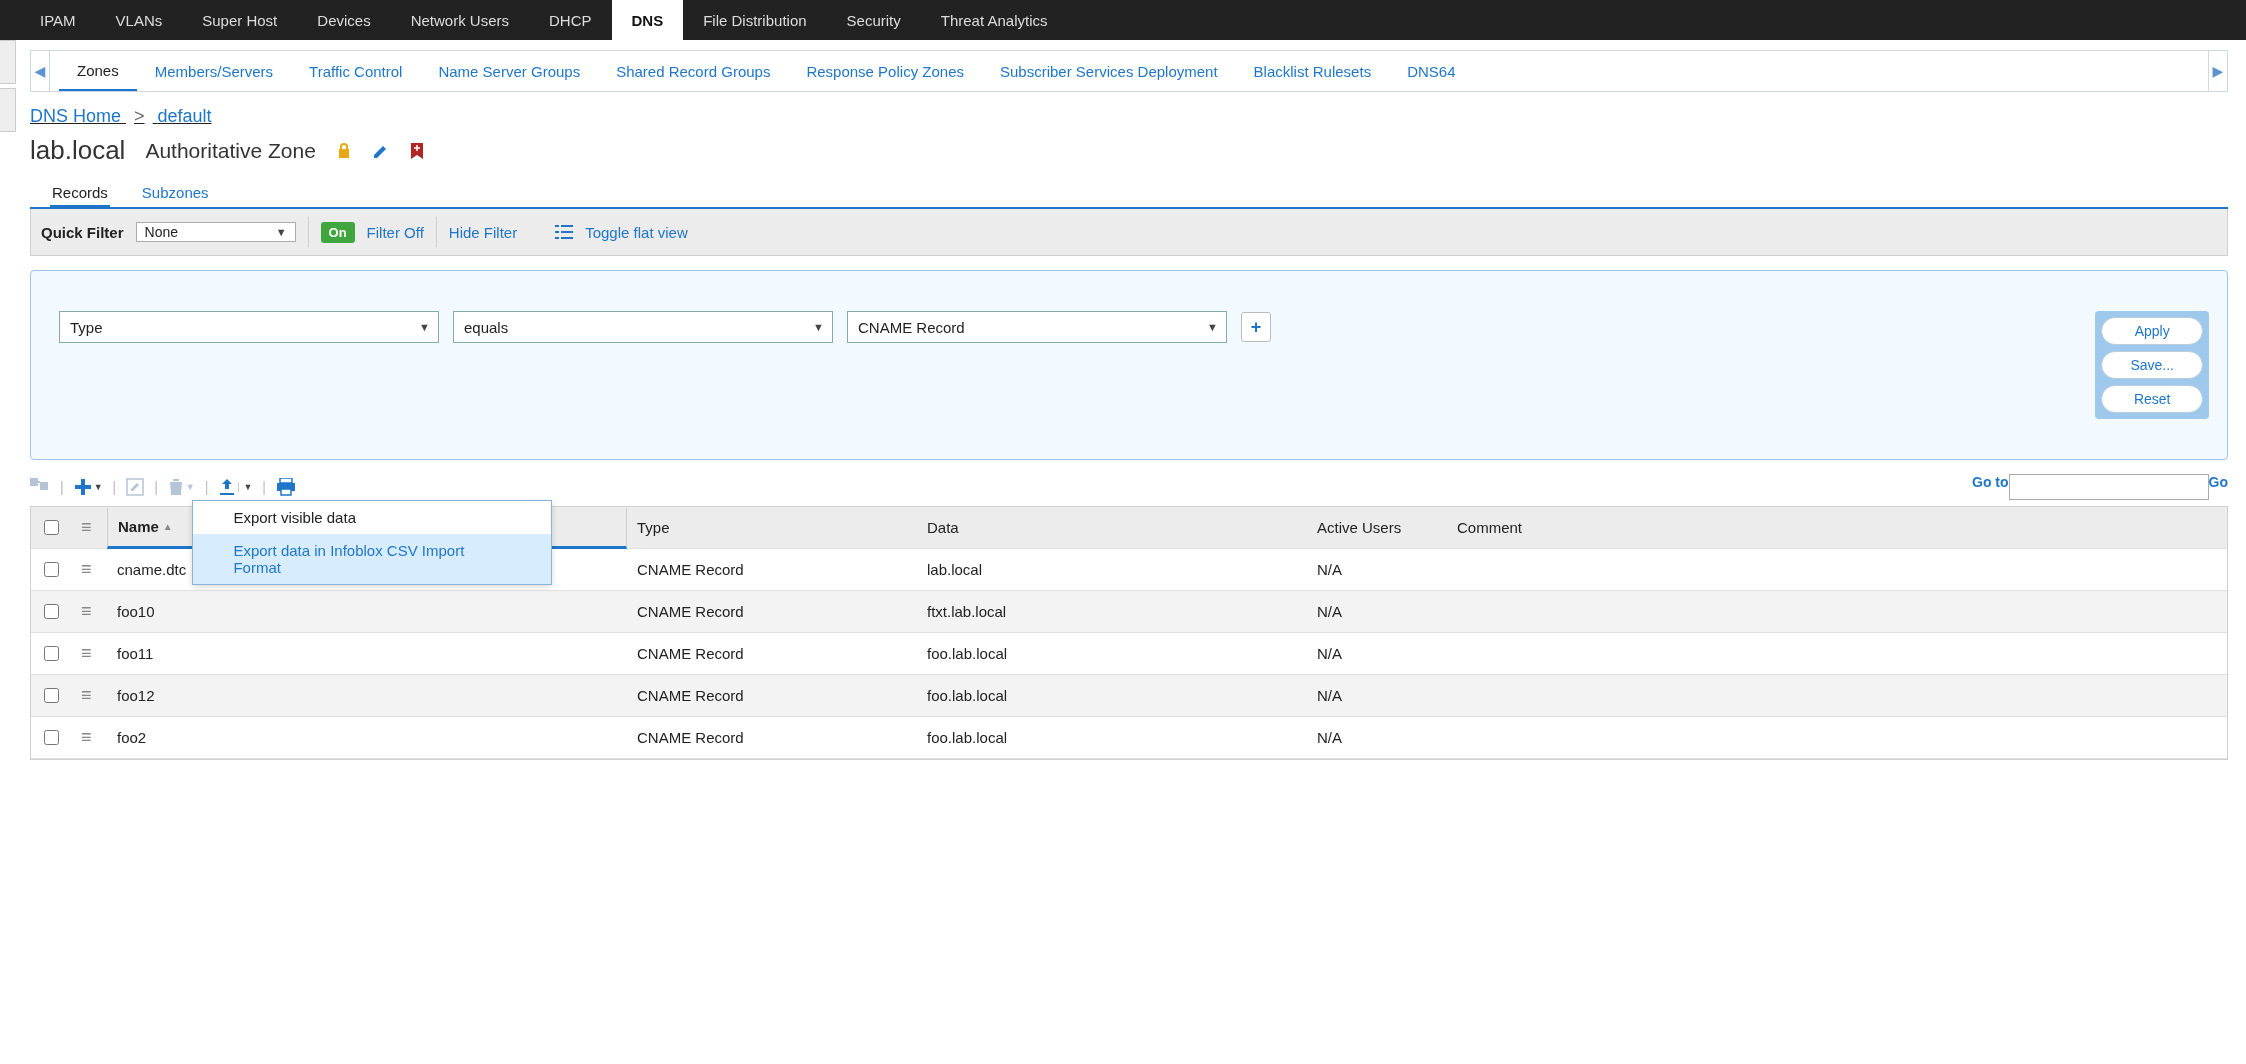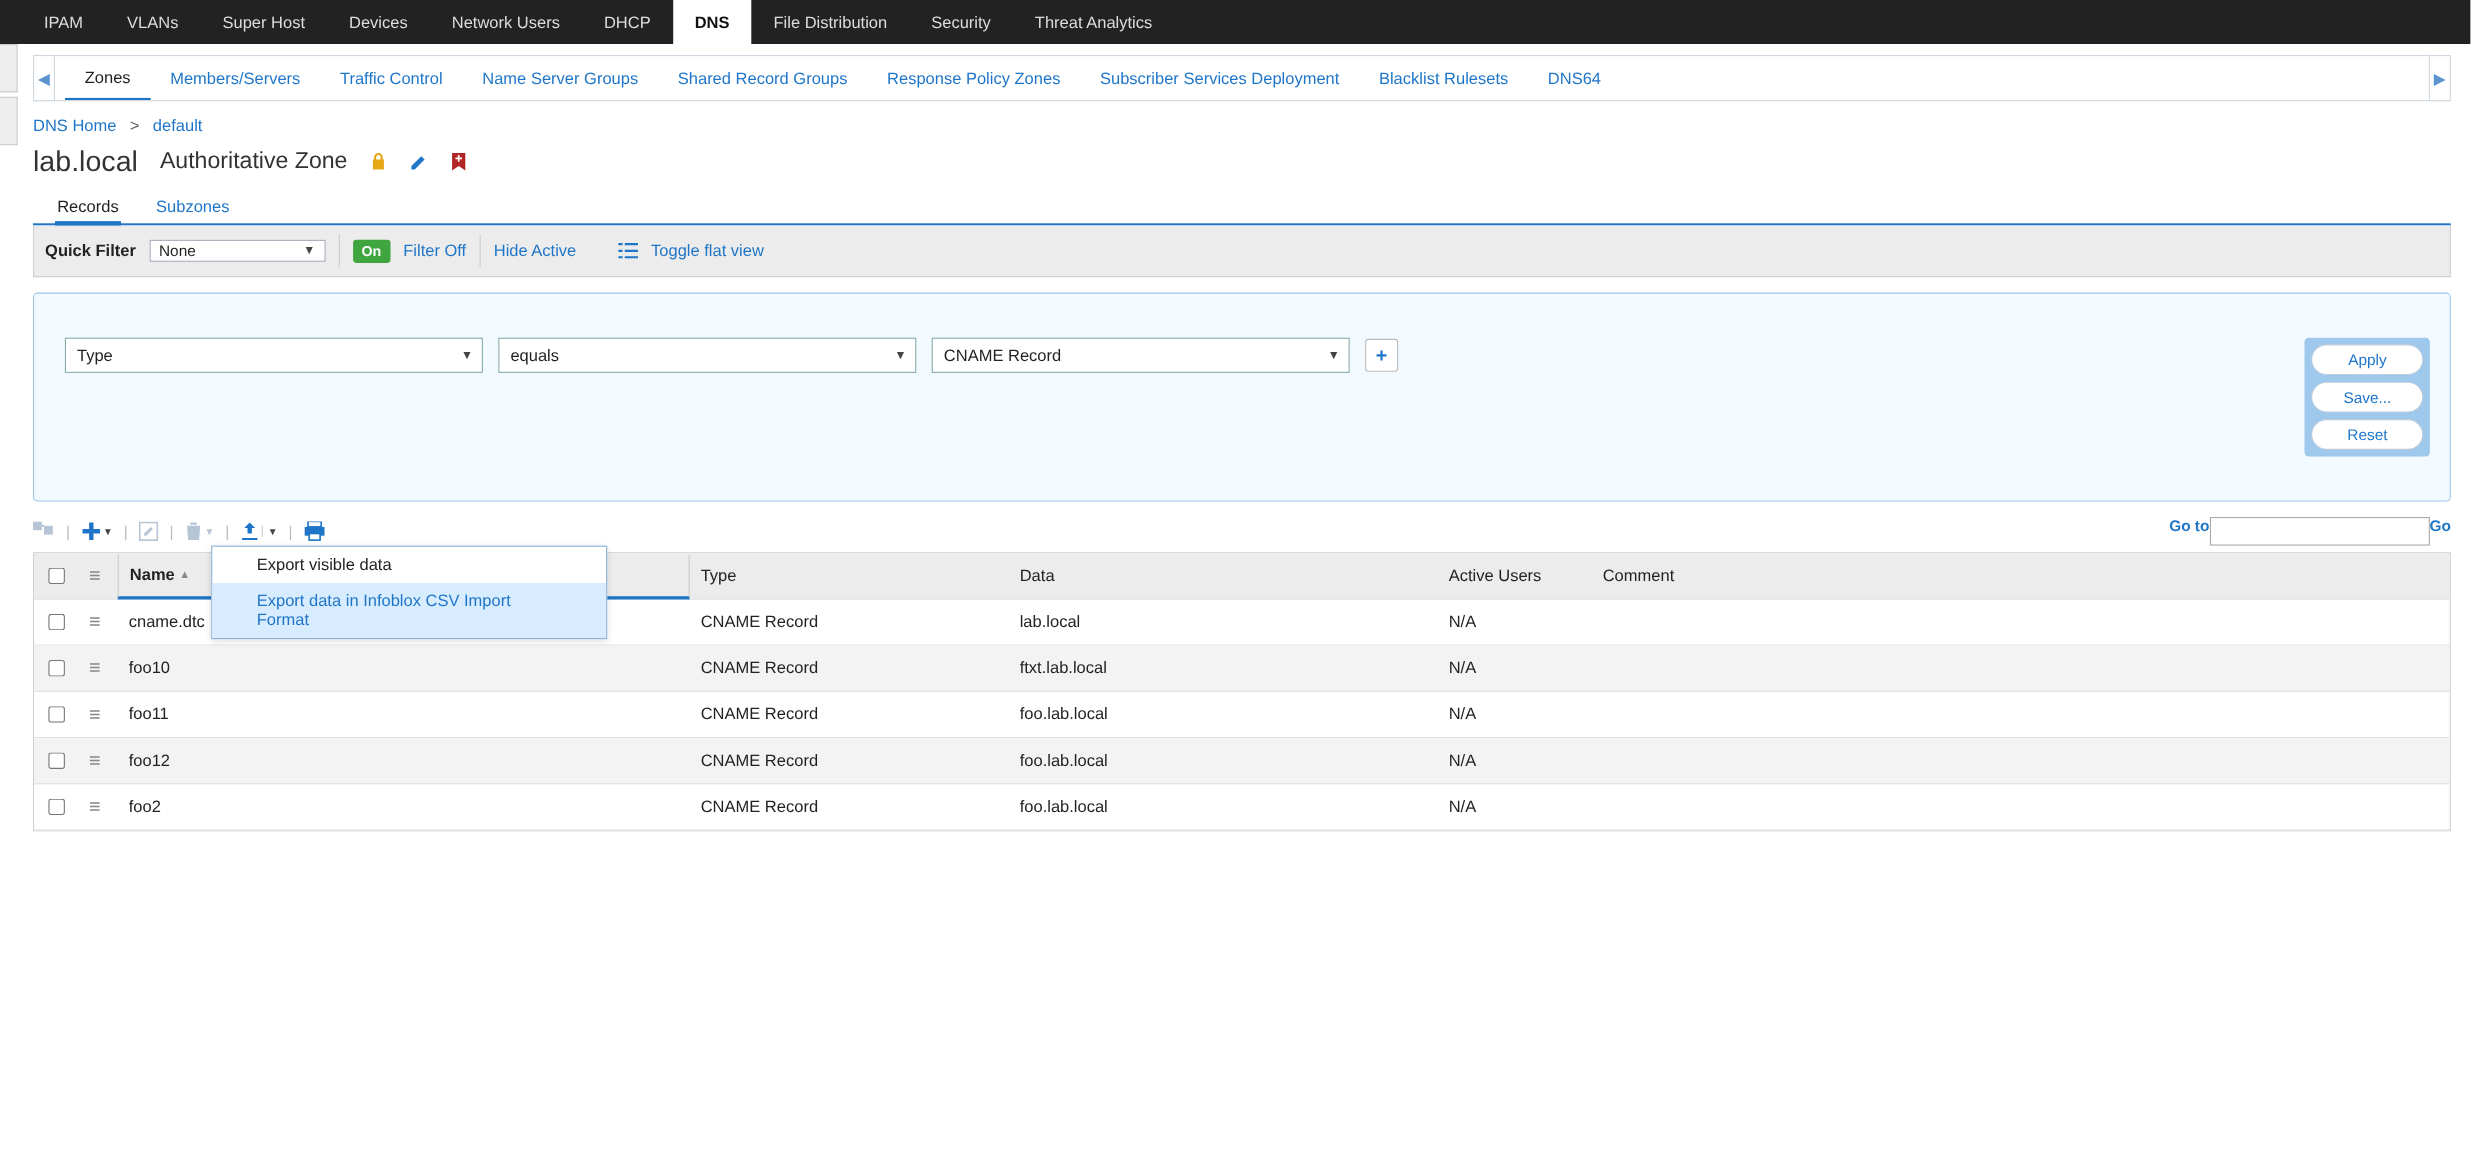--- a/index.html
+++ b/index.html
@@ -15,21 +15,21 @@
 .subtab-wrap { display: flex; align-items: stretch; border: 1px solid #cfd8e0; margin: 10px 18px 0 30px; padding: 0 6px; height: 42px; position: relative; }
 .subtab-scroll { width: 20px; display: flex; align-items: center; justify-content: center; border: 1px solid #cfd8e0; color: #5b94cf; cursor: pointer; position: absolute; top: -1px; bottom: -1px; background:#fff;}
 .subtab-scroll.left { left: -1px; }
 .subtab-scroll.right { right: -1px; }
 .subtabs { display: flex; margin-left: 22px; margin-right: 22px; overflow: hidden; flex: 1; }
 .subtab { padding: 0 18px; display: flex; align-items: center; color: #1f76c8; cursor: pointer; white-space: nowrap; font-size: 15px; }
 .subtab.active { color: #222; border-bottom: 3px solid #1f76c8; margin-bottom: -1px; }
 
 
 .content { margin-left: 30px; margin-right: 18px; }
-.breadcrumb { padding: 14px 0 8px; font-size: 15px; }
+.breadcrumb { padding: 14px 0 8px; font-size: 18px; text-decoration: underline; }
 .breadcrumb .sep { color: #666; padding: 0 8px; }
 .title-row { display: flex; align-items: center; gap: 20px; padding-bottom: 10px; }
 .title-row h1 { font-size: 26px; font-weight: 400; color: #333; }
 .zone-type { font-size: 21px; color: #333; }
 .icon-slot { display: inline-flex; align-items: center; justify-content: center; color:#555; }
 
 
 .record-tabs { display: flex; border-bottom: 2px solid #1f76c8; gap: 30px; padding-left: 20px; }
 .record-tab { padding: 8px 2px 4px; color: #1f76c8; cursor: pointer; font-size: 15px; }
 .record-tab.active { color: #222; border-bottom: 4px solid #1f76c8; margin-bottom: -2px; }
@@ -164,21 +164,21 @@
   <div class="qf-bar">
     <label>Quick Filter</label>
     <div class="qf-select">
       <span>None</span>
       <span class="caret">▼</span>
     </div>
     <div class="qf-sep"></div>
     <span class="on-badge">On</span>
     <span class="qf-link">Filter Off</span>
     <div class="qf-sep"></div>
-    <span class="qf-link">Hide Active</span>
+    <span class="qf-link">Hide Filter</span>
     <div style="width:14px"></div>
     <span class="icon-slot" style="color:#1f76c8">
       <svg width="18" height="14" viewBox="0 0 18 14">
           <path d="M0 1h4M6 1h12M0 7h4M6 7h12M0 13h4M6 13h12" stroke="#1f76c8" stroke-width="2"></path>
         </svg>
     </span>
     <span class="qf-link">Toggle flat view</span>
   </div>
 
   <div class="filter-box">

